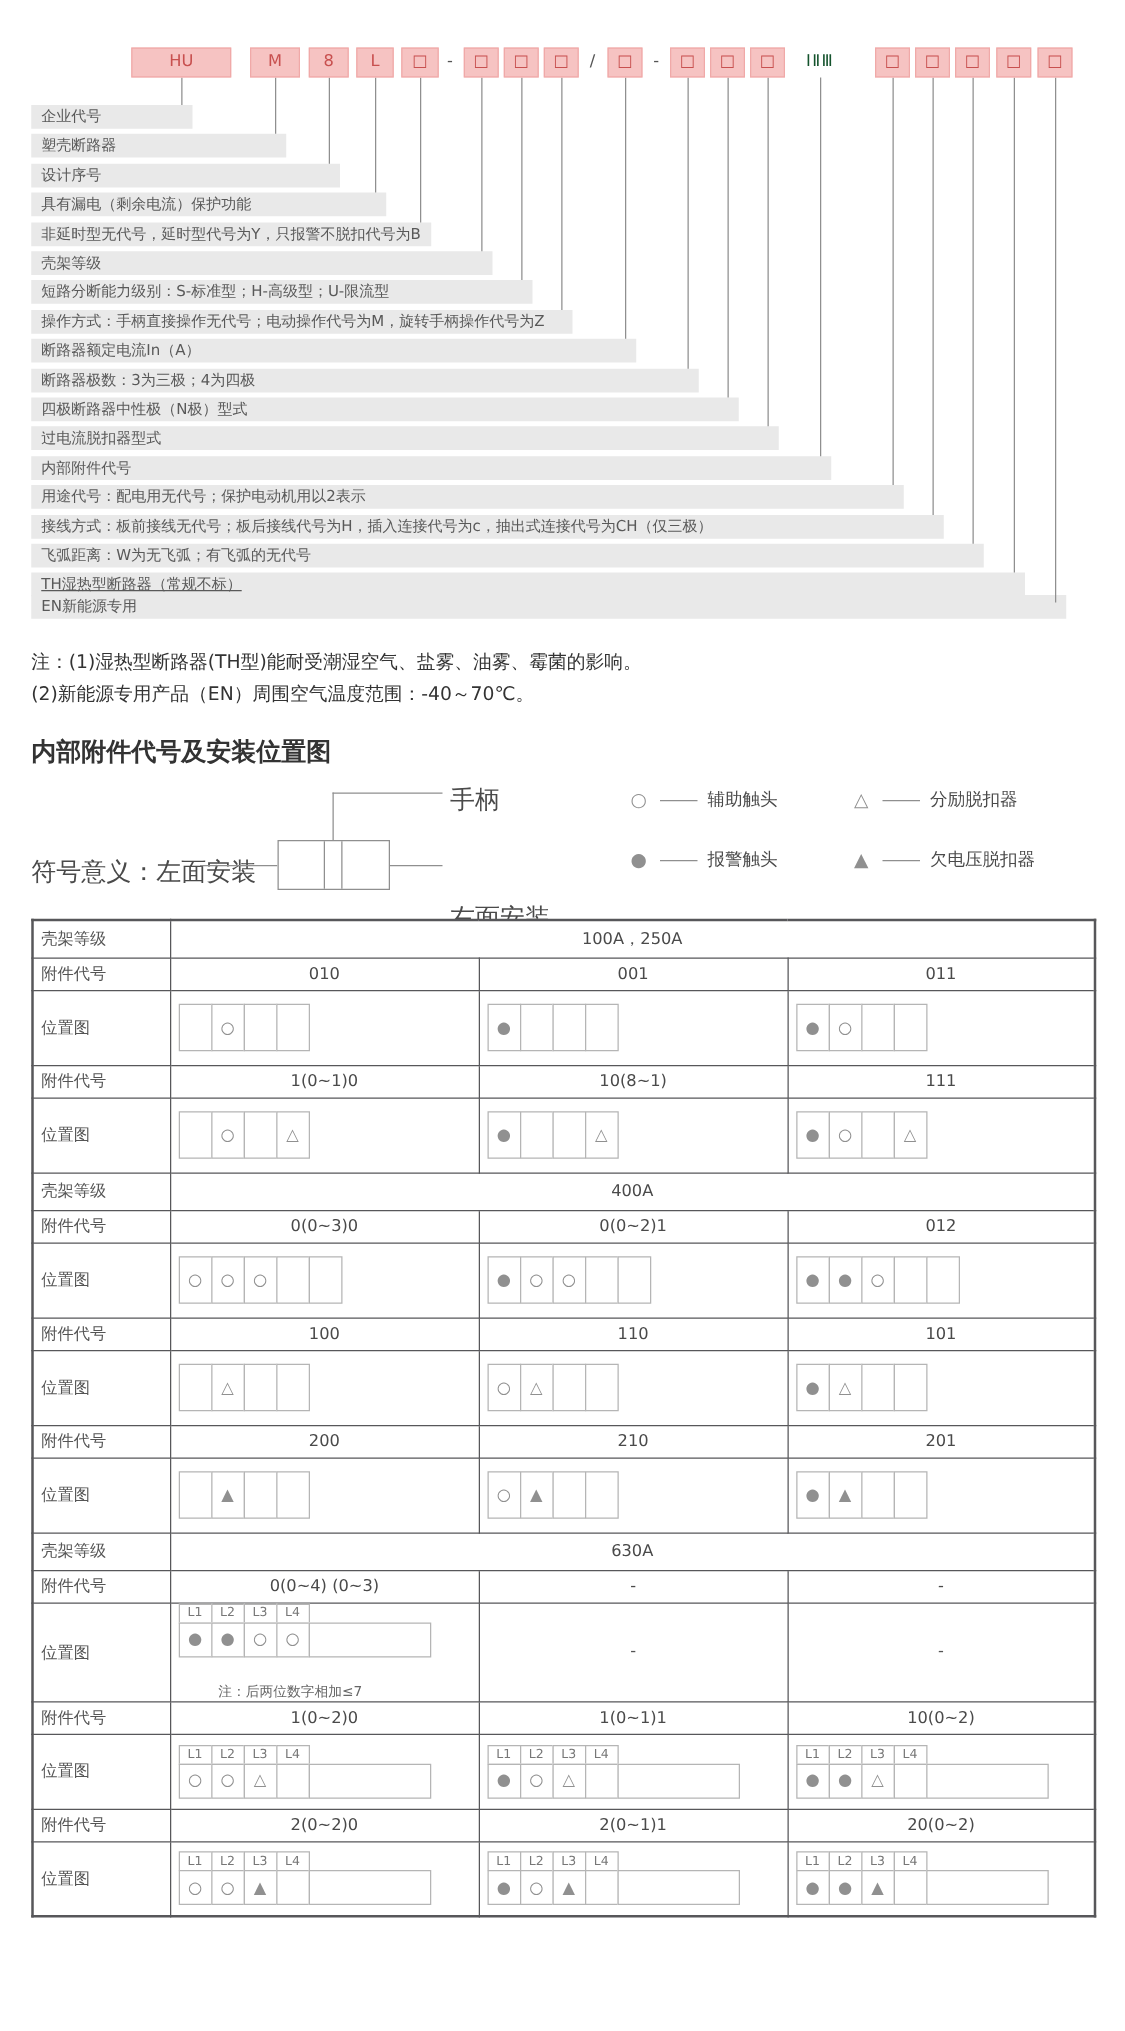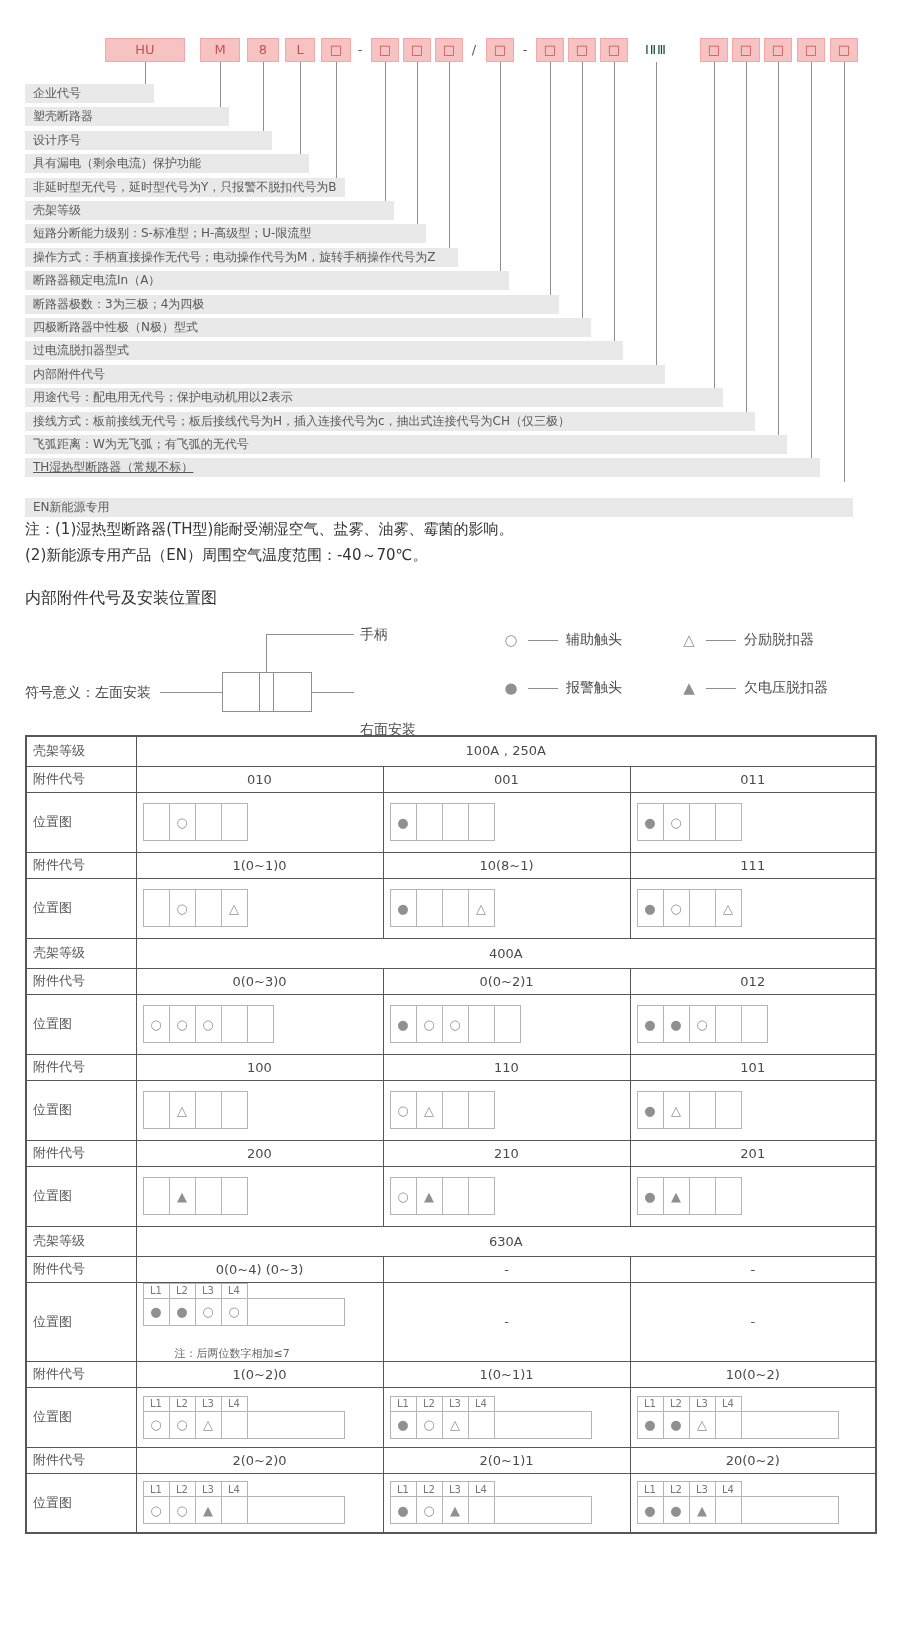--- a/index.html
+++ b/index.html
@@ -20,25 +20,25 @@
   #code-diagram .plain{color:#14532d;line-height:24px;letter-spacing:1px;z-index:3;}
   #code-diagram .vline{position:absolute;width:1px;background:var(--line);z-index:2;}
   #code-diagram .label-bar{position:absolute;left:25px;height:19px;line-height:19px;
     background:var(--bar-bg);color:var(--bar-text);font-size:12px;padding:0 8px;
     white-space:nowrap;display:inline-block;z-index:1;}
 
   
   #notes{position:absolute;top:516px;left:25px;font-size:15px;color:var(--ink);line-height:26px;}
 
   
-  #section-title{position:absolute;top:588px;left:25px;font-size:16px;font-weight:normal;color:var(--ink);}
+  #section-title{position:absolute;top:588px;left:25px;font-size:20px;font-weight:bold;color:var(--ink);}
 
   
   #legend-area{position:absolute;top:618px;left:0;width:900px;height:112px;}
-  #legend-area .txt{position:absolute;font-size:14px;color:#4a4a4a;white-space:nowrap;}
+  #legend-area .txt{position:absolute;font-size:20px;color:#4a4a4a;white-space:nowrap;}
   #lg-box{position:absolute;left:222px;top:54px;width:90px;height:40px;border:1px solid var(--line);background:#fff;}
   #lg-box .div1,#lg-box .div2{position:absolute;top:0;width:1px;height:38px;background:var(--line);}
   #lg-box .div1{left:36px;} #lg-box .div2{left:50px;}
   .hl{position:absolute;height:1px;background:var(--line);}
   .vl{position:absolute;width:1px;background:var(--line);}
   #legend-items{position:absolute;left:502px;top:12px;display:grid;grid-template-columns:178px auto;row-gap:28px;}
   .legend-item{display:flex;align-items:center;height:20px;}
   .legend-sym{font-size:15px;color:var(--symbol);width:18px;text-align:center;}
   .legend-dash{width:30px;height:1px;background:var(--line);margin:0 8px;}
   .legend-label{font-size:14px;color:#4a4a4a;white-space:nowrap;}
@@ -123,21 +123,21 @@
       <div class="vline" style="left: 746px; top: 62px; height: 349.6px;"></div>
       <div class="label-bar" style="top: 411.6px; min-width: 730px;">接线方式：板前接线无代号；板后接线代号为H，插入连接代号为c，抽出式连接代号为CH（仅三极）</div>
       <div class="tok box" style="left: 764px; width: 28px;">□</div>
       <div class="vline" style="left: 778px; top: 62px; height: 373px;"></div>
       <div class="label-bar" style="top: 435px; min-width: 762px;">飞弧距离：W为无飞弧；有飞弧的无代号</div>
       <div class="tok box" style="left: 797px; width: 28px;">□</div>
       <div class="vline" style="left: 811px; top: 62px; height: 396.4px;"></div>
       <div class="label-bar" style="top: 458.4px; min-width: 795px; text-decoration: underline;">TH湿热型断路器（常规不标）</div>
       <div class="tok box" style="left: 830px; width: 28px;">□</div>
       <div class="vline" style="left: 844px; top: 62px; height: 419.8px;"></div>
-      <div class="label-bar" style="top: 498px; min-width: 828px;">EN新能源专用</div>
+      <div class="label-bar" style="top: 476px; min-width: 828px;">EN新能源专用</div>
     </div>
 
   <div id="notes">
     <div>注：(1)湿热型断路器(TH型)能耐受潮湿空气、盐雾、油雾、霉菌的影响。</div>
     <div>(2)新能源专用产品（EN）周围空气温度范围：-40～70℃。</div>
   </div>
 
   <div id="section-title">内部附件代号及安装位置图</div>
 
   <div id="legend-area">

